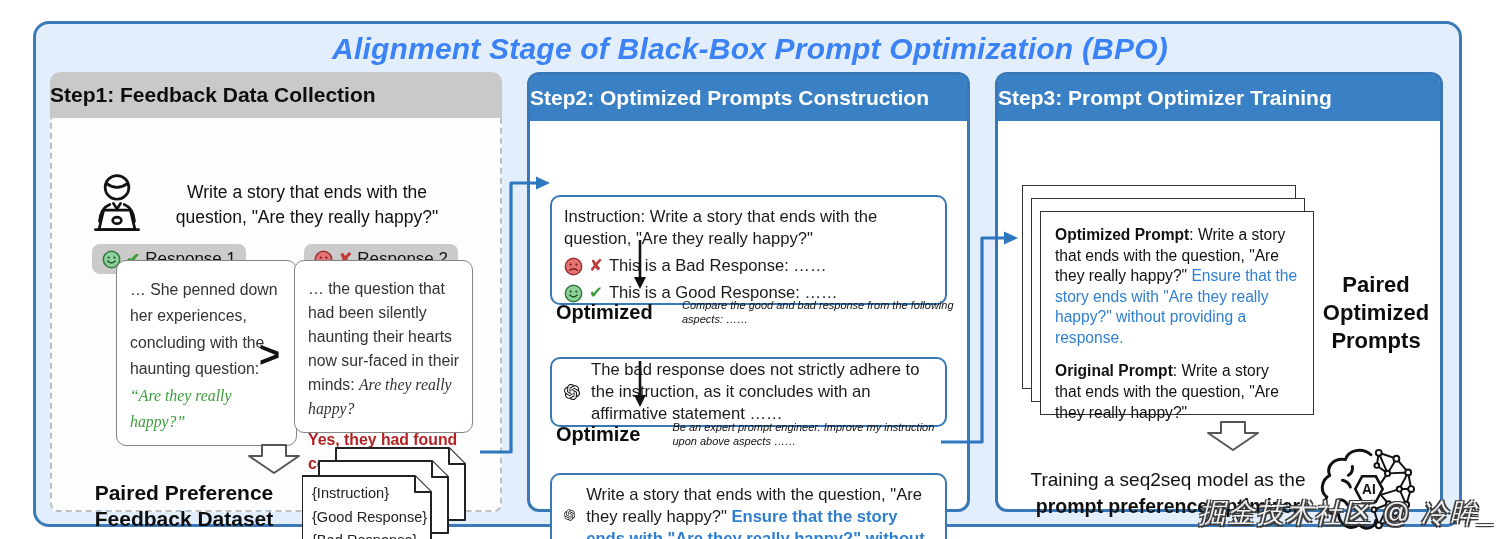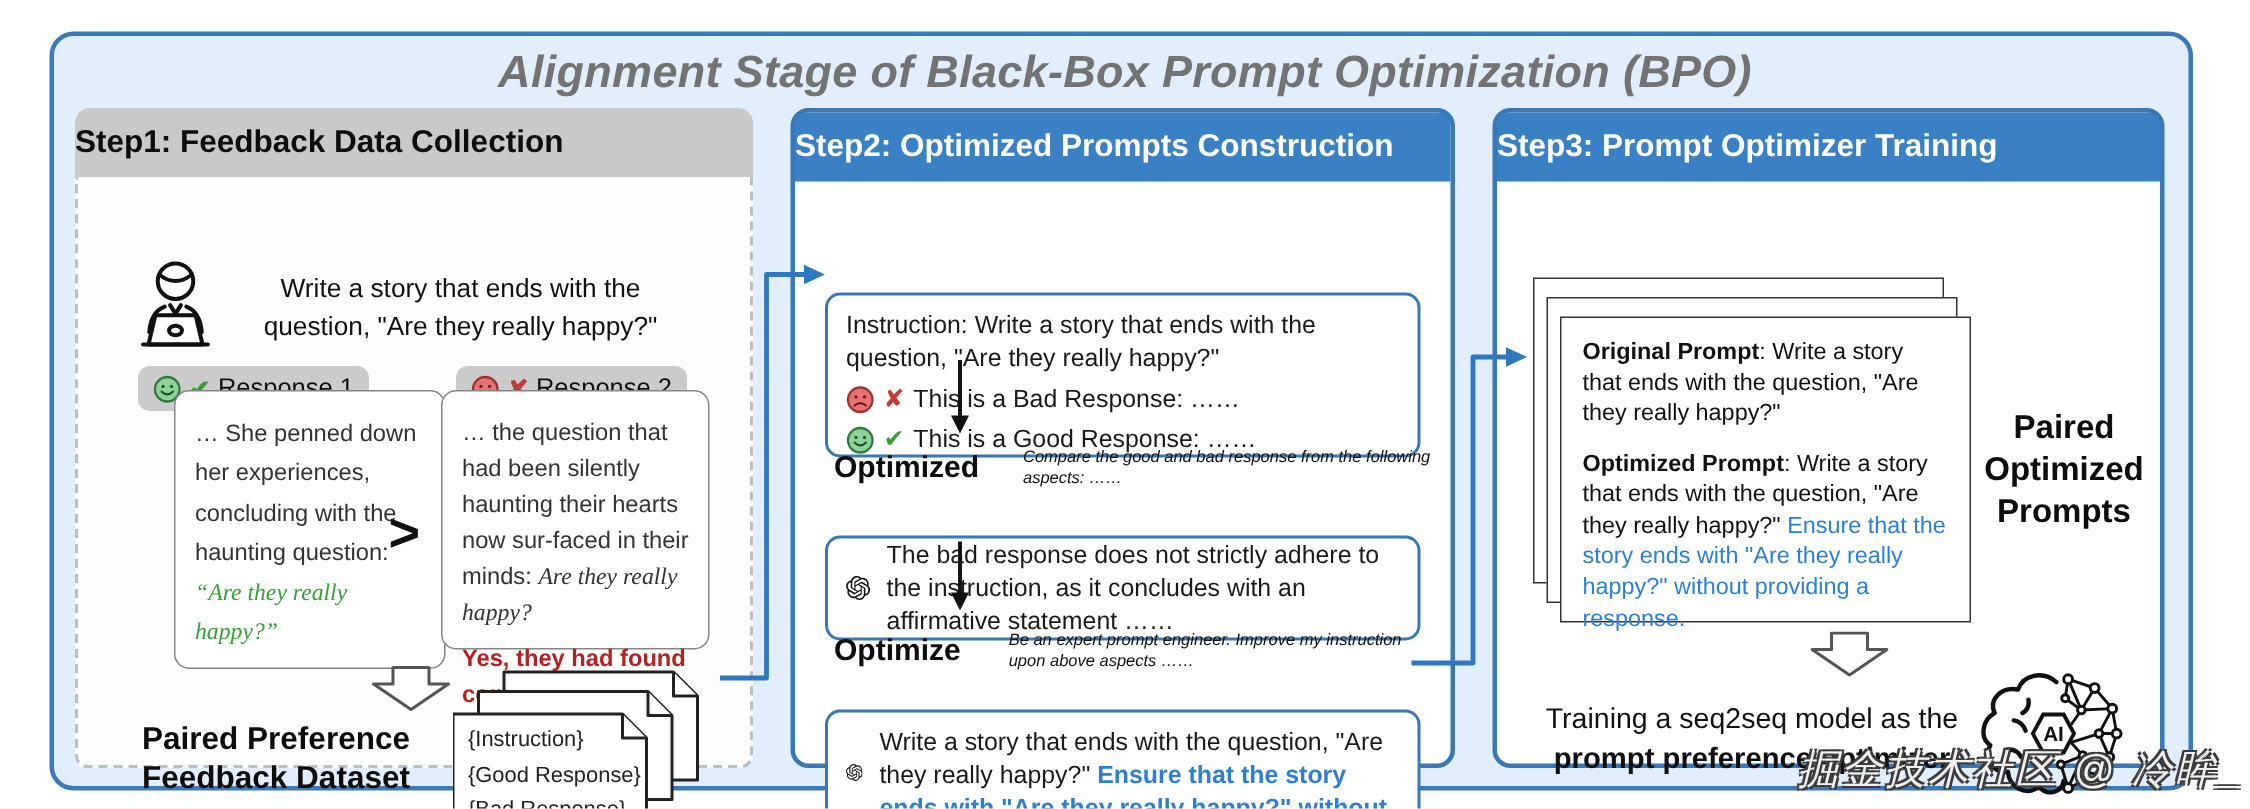--- a/index.html
+++ b/index.html
@@ -3,21 +3,21 @@
 <meta charset="utf-8">
 <style>
   * { margin:0; padding:0; box-sizing:border-box; }
   html,body { width:1500px; height:539px; background:#ffffff; overflow:hidden;
               font-family:"Liberation Sans", sans-serif; color:#1a1a1a; }
   body { position:relative; }
 
   .frame { position:absolute; left:33px; top:21px; width:1429px; height:506px;
            background:#e2eefb; border:3px solid #3c79b8; border-radius:16px; }
   .main-title { position:absolute; left:0; right:0; top:32px; text-align:center;
-                font-size:30px; font-weight:bold; font-style:italic; color:#737373; letter-spacing:.2px; }
+                font-size:30px; font-weight:bold; font-style:italic; color:#3b82f6; letter-spacing:.2px; }
 
   .panel { position:absolute; top:72px; height:440px; }
   .phead { height:46px; line-height:46px; text-align:left; font-weight:bold; font-size:21px; }
 
   .p1 { left:50px; width:452px; }
   .p1 .phead { background:#c9c9c9; color:#0d0d0d; border-radius:10px 10px 0 0; }
   .p1-body { position:absolute; left:0; right:0; top:46px; bottom:0; background:#fdfdfd;
              border:2px dashed #b7c1ca; border-top:none; border-radius:0 0 8px 8px; }
 
   .p23 { background:#ffffff; border:3px solid #3878b6; border-radius:12px; }
@@ -229,22 +229,22 @@
   </div>
 </div>
 
 <div class="panel p23 p3">
   <div class="phead">Step3: Prompt Optimizer Training</div>
   <div class="p-body">
 
     <div class="page pg3"></div>
     <div class="page pg2"></div>
     <div class="page pg1">
+      <p><b>Optimized Prompt</b><span>: Write a story that ends with the question, "Are they really happy?" </span><span class="opt-blue">Ensure that the story ends with "Are they really happy?" without providing a response.</span></p>
       <p><b>Original Prompt</b><span>: Write a story that ends with the question, "Are they really happy?"</span></p>
-      <p><b>Optimized Prompt</b><span>: Write a story that ends with the question, "Are they really happy?" </span><span class="opt-blue">Ensure that the story ends with "Are they really happy?" without providing a response.</span></p>
     </div>
 
     <div class="paired-label">Paired Optimized Prompts</div>
 
     <svg class="blockarrow" style="left:209px; top:300px;" width="52" height="30">
         <use href="#block-arrow-down"></use>
       </svg>
 
     <div class="training-text">
       <span>Training a seq2seq model as the</span><br>

